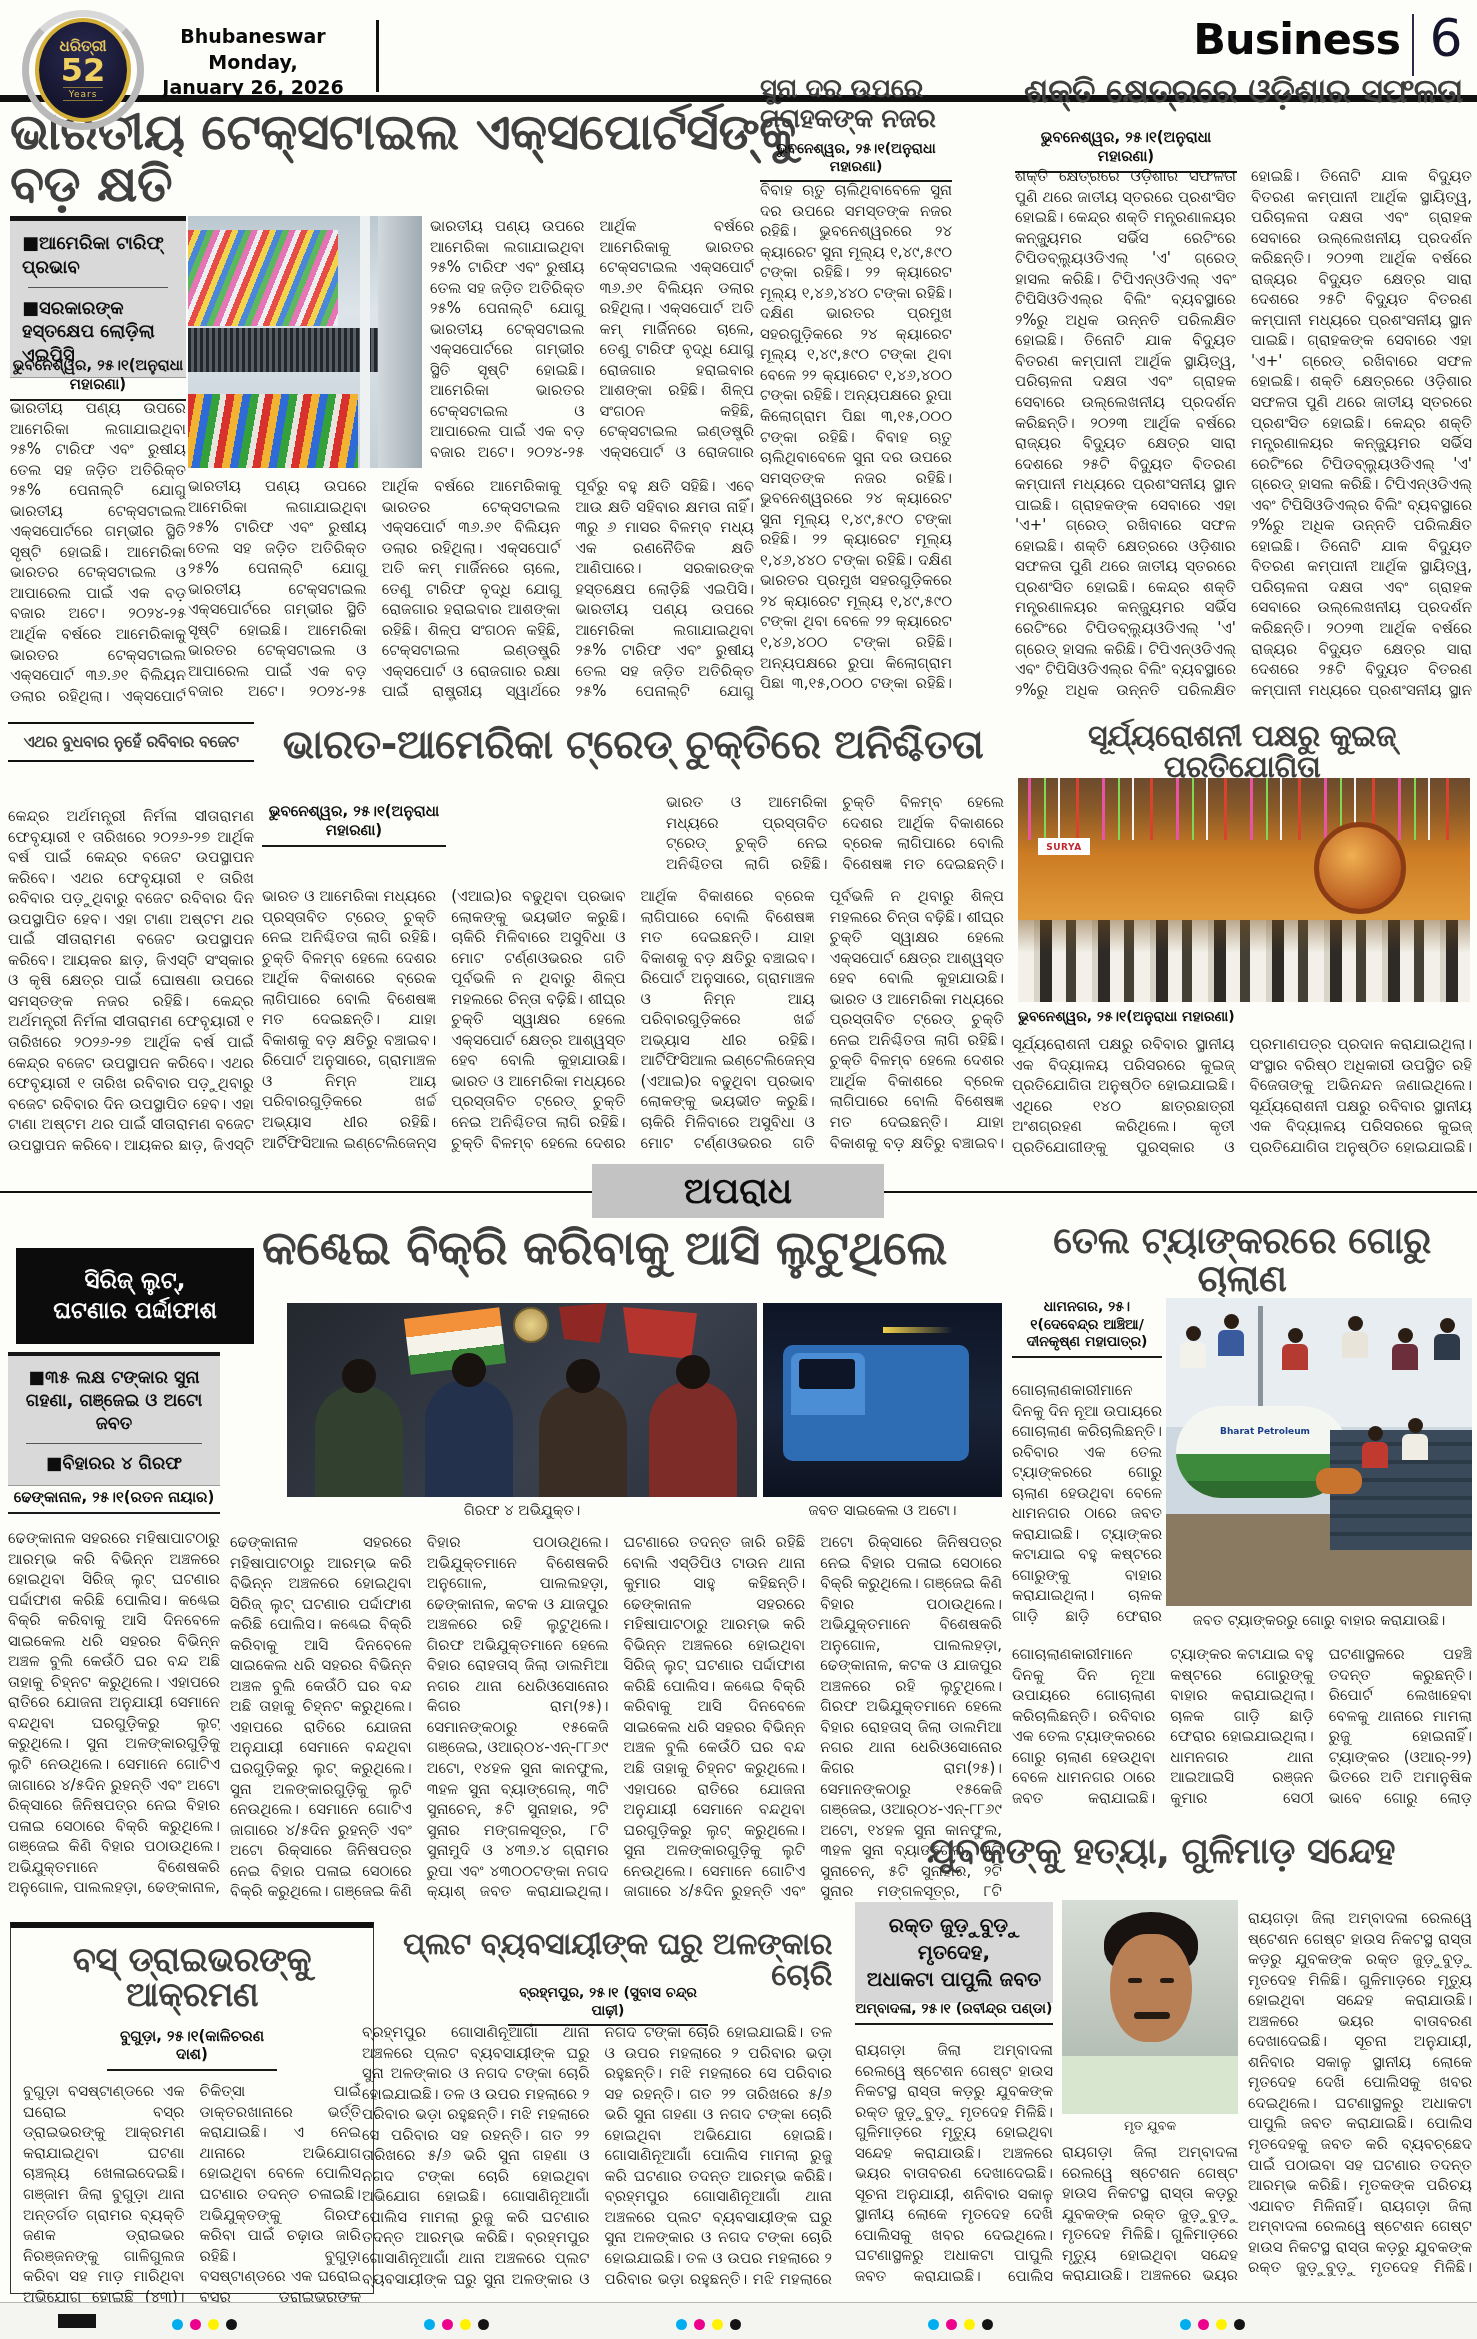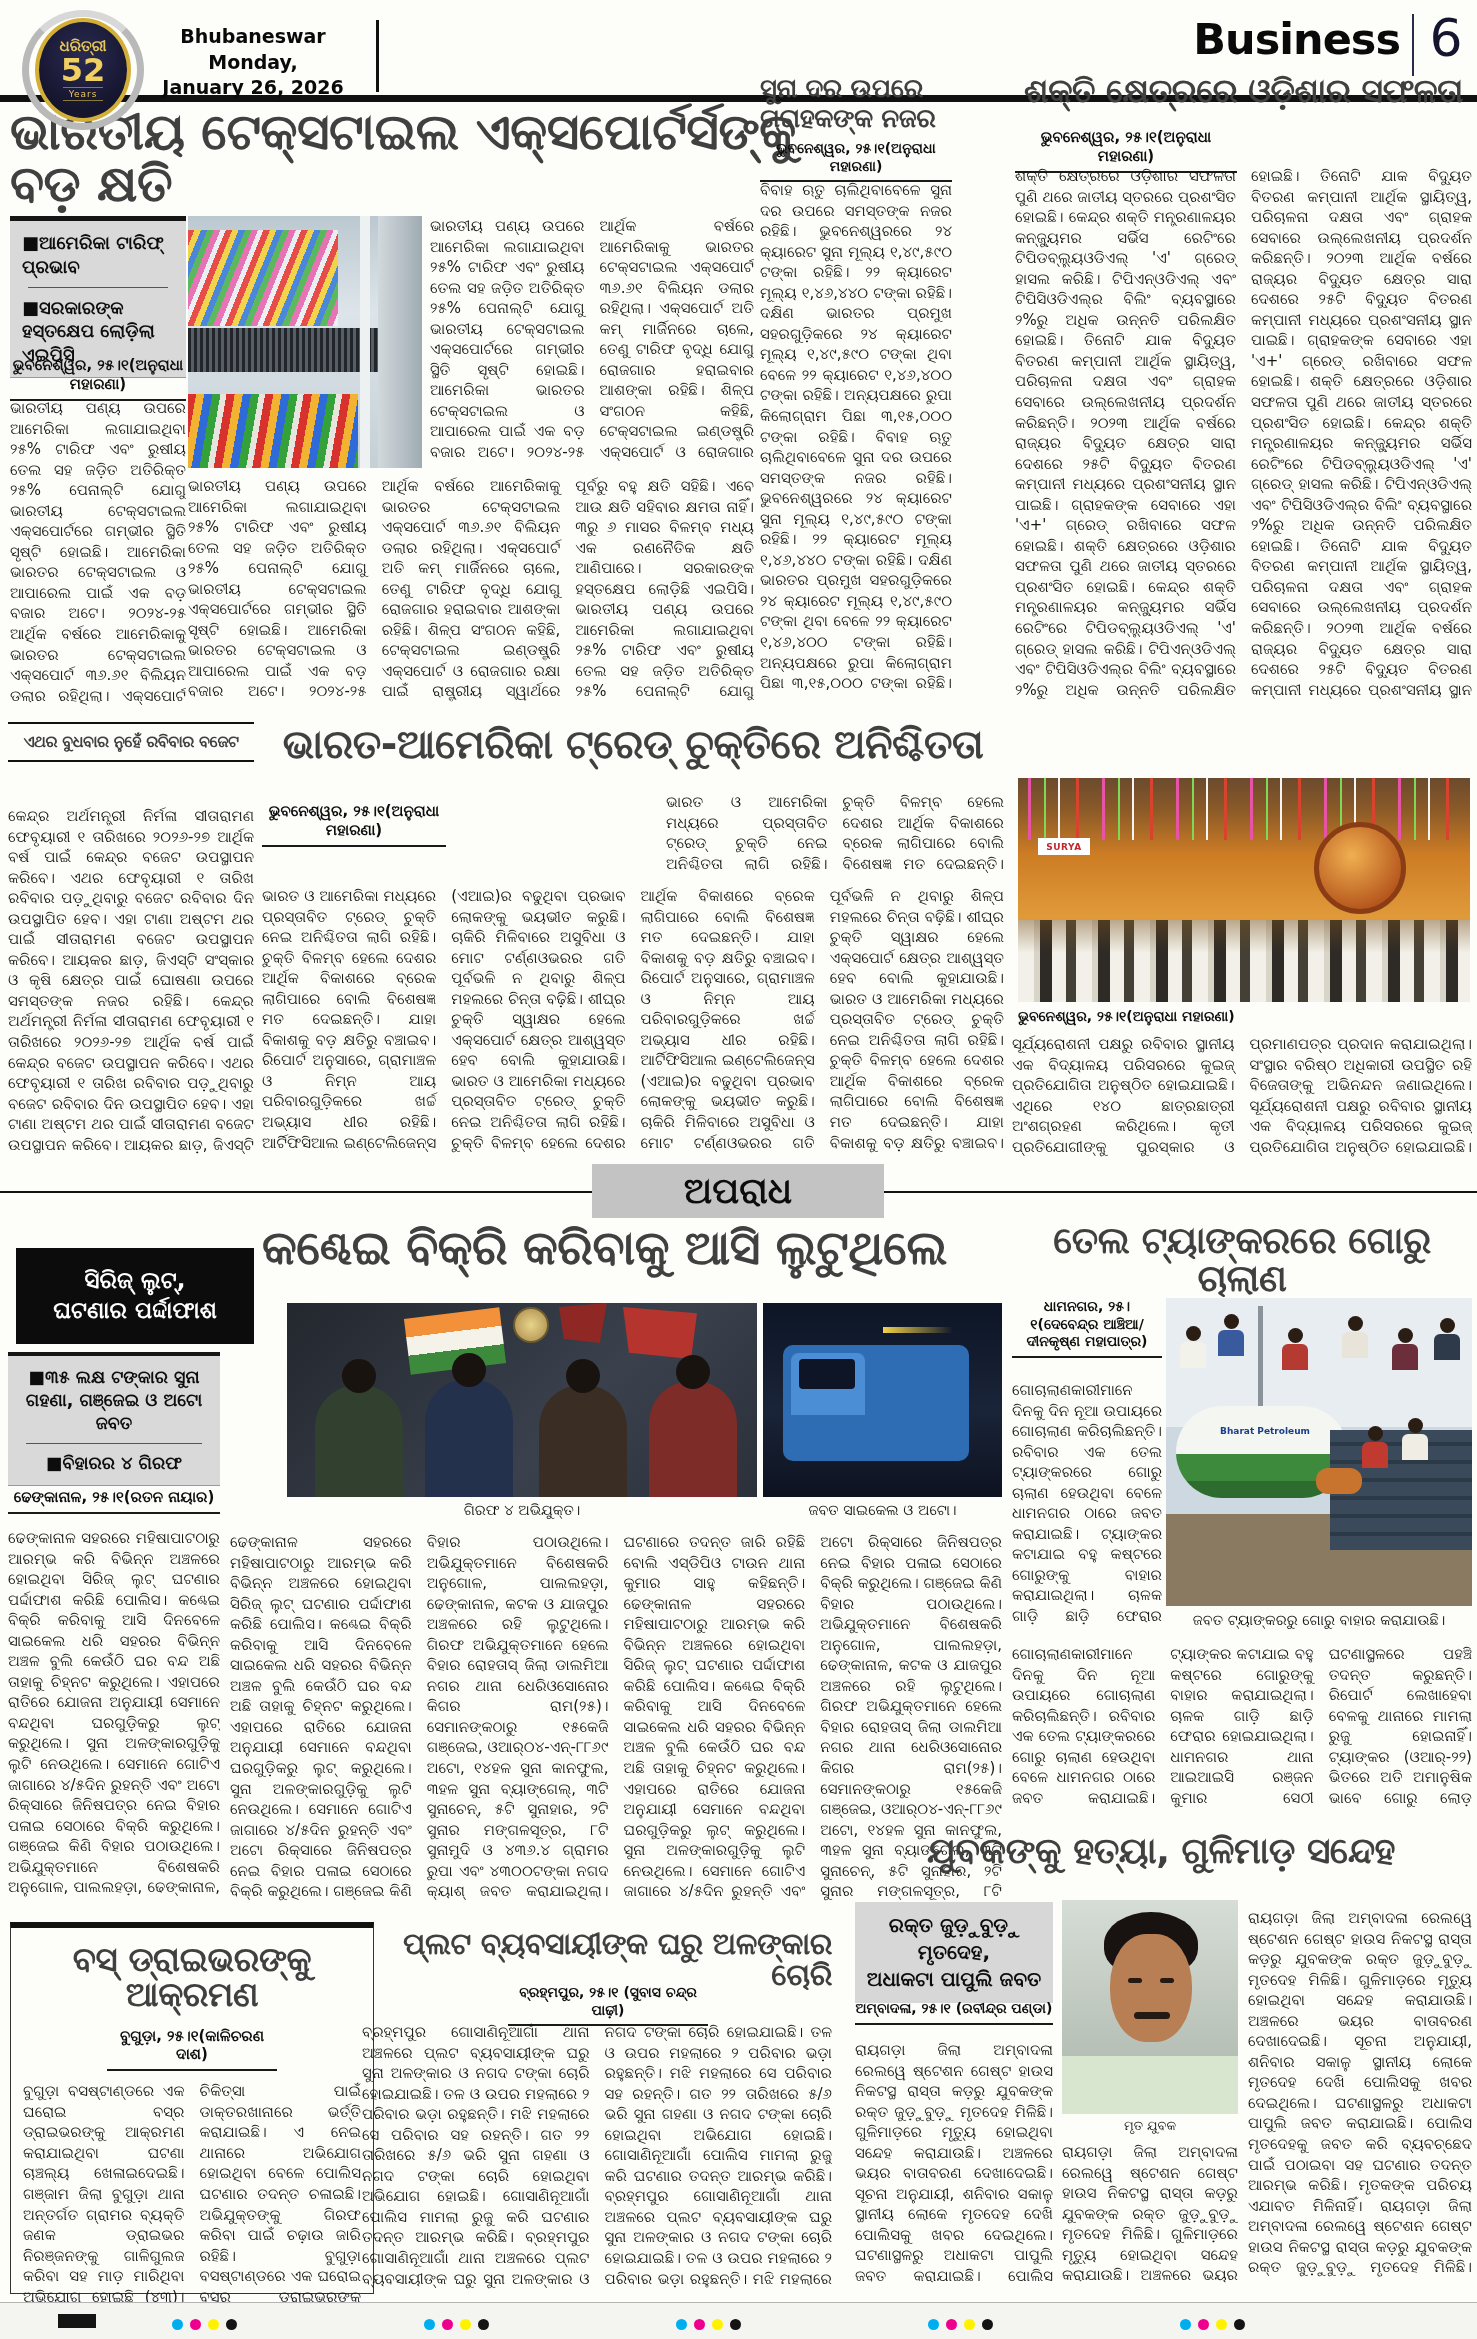--- a/index.html
+++ b/index.html
@@ -77,20 +77,21 @@
   <div class="abs bodytxt" style="left:1015px;top:166px;width:457px;height:548px;column-count:2">ଶକ୍ତି କ୍ଷେତ୍ରରେ ଓଡ଼ିଶାର ସଫଳତା ପୁଣି ଥରେ ଜାତୀୟ ସ୍ତରରେ ପ୍ରଶଂସିତ ହୋଇଛି। କେନ୍ଦ୍ର ଶକ୍ତି ମନ୍ତ୍ରଣାଳୟର କନ୍ଜ୍ୟୁମର ସର୍ଭିସ ରେଟିଂରେ ଟିପିଡବ୍ଲ୍ୟୁଓଡିଏଲ୍ 'ଏ' ଗ୍ରେଡ୍ ହାସଲ କରିଛି। ଟିପିଏନ୍ଓଡିଏଲ୍ ଏବଂ ଟିପିସିଓଡିଏଲ୍‌ର ବିଲିଂ ବ୍ୟବସ୍ଥାରେ ୨%ରୁ ଅଧିକ ଉନ୍ନତି ପରିଲକ୍ଷିତ ହୋଇଛି। ତିନୋଟି ଯାକ ବିଦ୍ୟୁତ ବିତରଣ କମ୍ପାନୀ ଆର୍ଥିକ ସ୍ଥାୟିତ୍ୱ, ପରିଚାଳନା ଦକ୍ଷତା ଏବଂ ଗ୍ରାହକ ସେବାରେ ଉଲ୍ଲେଖନୀୟ ପ୍ରଦର୍ଶନ କରିଛନ୍ତି। ୨୦୨୩ ଆର୍ଥିକ ବର୍ଷରେ ରାଜ୍ୟର ବିଦ୍ୟୁତ କ୍ଷେତ୍ର ସାରା ଦେଶରେ ୨୫ଟି ବିଦ୍ୟୁତ ବିତରଣ କମ୍ପାନୀ ମଧ୍ୟରେ ପ୍ରଶଂସନୀୟ ସ୍ଥାନ ପାଇଛି। ଗ୍ରାହକଙ୍କ ସେବାରେ ଏହା 'ଏ+' ଗ୍ରେଡ୍ ରଖିବାରେ ସଫଳ ହୋଇଛି। ଶକ୍ତି କ୍ଷେତ୍ରରେ ଓଡ଼ିଶାର ସଫଳତା ପୁଣି ଥରେ ଜାତୀୟ ସ୍ତରରେ ପ୍ରଶଂସିତ ହୋଇଛି। କେନ୍ଦ୍ର ଶକ୍ତି ମନ୍ତ୍ରଣାଳୟର କନ୍ଜ୍ୟୁମର ସର୍ଭିସ ରେଟିଂରେ ଟିପିଡବ୍ଲ୍ୟୁଓଡିଏଲ୍ 'ଏ' ଗ୍ରେଡ୍ ହାସଲ କରିଛି। ଟିପିଏନ୍ଓଡିଏଲ୍ ଏବଂ ଟିପିସିଓଡିଏଲ୍‌ର ବିଲିଂ ବ୍ୟବସ୍ଥାରେ ୨%ରୁ ଅଧିକ ଉନ୍ନତି ପରିଲକ୍ଷିତ ହୋଇଛି। ତିନୋଟି ଯାକ ବିଦ୍ୟୁତ ବିତରଣ କମ୍ପାନୀ ଆର୍ଥିକ ସ୍ଥାୟିତ୍ୱ, ପରିଚାଳନା ଦକ୍ଷତା ଏବଂ ଗ୍ରାହକ ସେବାରେ ଉଲ୍ଲେଖନୀୟ ପ୍ରଦର୍ଶନ କରିଛନ୍ତି। ୨୦୨୩ ଆର୍ଥିକ ବର୍ଷରେ ରାଜ୍ୟର ବିଦ୍ୟୁତ କ୍ଷେତ୍ର ସାରା ଦେଶରେ ୨୫ଟି ବିଦ୍ୟୁତ ବିତରଣ କମ୍ପାନୀ ମଧ୍ୟରେ ପ୍ରଶଂସନୀୟ ସ୍ଥାନ ପାଇଛି। ଗ୍ରାହକଙ୍କ ସେବାରେ ଏହା 'ଏ+' ଗ୍ରେଡ୍ ରଖିବାରେ ସଫଳ ହୋଇଛି। ଶକ୍ତି କ୍ଷେତ୍ରରେ ଓଡ଼ିଶାର ସଫଳତା ପୁଣି ଥରେ ଜାତୀୟ ସ୍ତରରେ ପ୍ରଶଂସିତ ହୋଇଛି। କେନ୍ଦ୍ର ଶକ୍ତି ମନ୍ତ୍ରଣାଳୟର କନ୍ଜ୍ୟୁମର ସର୍ଭିସ ରେଟିଂରେ ଟିପିଡବ୍ଲ୍ୟୁଓଡିଏଲ୍ 'ଏ' ଗ୍ରେଡ୍ ହାସଲ କରିଛି। ଟିପିଏନ୍ଓଡିଏଲ୍ ଏବଂ ଟିପିସିଓଡିଏଲ୍‌ର ବିଲିଂ ବ୍ୟବସ୍ଥାରେ ୨%ରୁ ଅଧିକ ଉନ୍ନତି ପରିଲକ୍ଷିତ ହୋଇଛି। ତିନୋଟି ଯାକ ବିଦ୍ୟୁତ ବିତରଣ କମ୍ପାନୀ ଆର୍ଥିକ ସ୍ଥାୟିତ୍ୱ, ପରିଚାଳନା ଦକ୍ଷତା ଏବଂ ଗ୍ରାହକ ସେବାରେ ଉଲ୍ଲେଖନୀୟ ପ୍ରଦର୍ଶନ କରିଛନ୍ତି। ୨୦୨୩ ଆର୍ଥିକ ବର୍ଷରେ ରାଜ୍ୟର ବିଦ୍ୟୁତ କ୍ଷେତ୍ର ସାରା ଦେଶରେ ୨୫ଟି ବିଦ୍ୟୁତ ବିତରଣ କମ୍ପାନୀ ମଧ୍ୟରେ ପ୍ରଶଂସନୀୟ ସ୍ଥାନ ପାଇଛି। ଗ୍ରାହକଙ୍କ ସେବାରେ ଏହା 'ଏ+' ଗ୍ରେଡ୍ ରଖିବାରେ ସଫଳ ହୋଇଛି। ଶକ୍ତି କ୍ଷେତ୍ରରେ ଓଡ଼ିଶାର ସଫଳତା ପୁଣି ଥରେ ଜାତୀୟ ସ୍ତରରେ ପ୍ରଶଂସିତ ହୋଇଛି। କେନ୍ଦ୍ର ଶକ୍ତି ମନ୍ତ୍ରଣାଳୟର କନ୍ଜ୍ୟୁମର ସର୍ଭିସ ରେଟିଂରେ ଟିପିଡବ୍ଲ୍ୟୁଓଡିଏଲ୍ 'ଏ' ଗ୍ରେଡ୍ ହାସଲ କରିଛି। ଟିପିଏନ୍ଓଡିଏଲ୍ ଏବଂ ଟିପିସିଓଡିଏଲ୍‌ର ବିଲିଂ ବ୍ୟବସ୍ଥାରେ ୨%ରୁ ଅଧିକ ଉନ୍ନତି ପରିଲକ୍ଷିତ ହୋଇଛି। ତିନୋଟି ଯାକ ବିଦ୍ୟୁତ ବିତରଣ କମ୍ପାନୀ ଆର୍ଥିକ ସ୍ଥାୟିତ୍ୱ, ପରିଚାଳନା ଦକ୍ଷତା ଏବଂ ଗ୍ରାହକ ସେବାରେ ଉଲ୍ଲେଖନୀୟ ପ୍ରଦର୍ଶନ କରିଛନ୍ତି। ୨୦୨୩ ଆର୍ଥିକ ବର୍ଷରେ ରାଜ୍ୟର ବିଦ୍ୟୁତ କ୍ଷେତ୍ର ସାରା ଦେଶରେ ୨୫ଟି ବିଦ୍ୟୁତ ବିତରଣ କମ୍ପାନୀ ମଧ୍ୟରେ ପ୍ରଶଂସନୀୟ ସ୍ଥାନ ପାଇଛି। ଗ୍ରାହକଙ୍କ ସେବାରେ ଏହା 'ଏ+' ଗ୍ରେଡ୍ ରଖିବାରେ ସଫଳ ହୋଇଛି।</div>
 
   <div class="abs hl" style="left:8px;top:722px;width:246px;font-size:16px;text-align:center;border-top:2.5px solid #111;border-bottom:2.5px solid #111;padding:8px 2px;line-height:1.25">ଏଥର ବୁଧବାର ନୁହେଁ ରବିବାର ବଜେଟ</div>
   <div class="abs bodytxt" style="left:8px;top:806px;width:246px;height:354px;column-count:1">କେନ୍ଦ୍ର ଅର୍ଥମନ୍ତ୍ରୀ ନିର୍ମଳା ସୀତାରାମଣ ଫେବୃୟାରୀ ୧ ତାରିଖରେ ୨୦୨୬-୨୭ ଆର୍ଥିକ ବର୍ଷ ପାଇଁ କେନ୍ଦ୍ର ବଜେଟ ଉପସ୍ଥାପନ କରିବେ। ଏଥର ଫେବୃୟାରୀ ୧ ତାରିଖ ରବିବାର ପଡ଼ୁଥିବାରୁ ବଜେଟ ରବିବାର ଦିନ ଉପସ୍ଥାପିତ ହେବ। ଏହା ଟାଣା ଅଷ୍ଟମ ଥର ପାଇଁ ସୀତାରାମଣ ବଜେଟ ଉପସ୍ଥାପନ କରିବେ। ଆୟକର ଛାଡ଼, ଜିଏସ୍‌ଟି ସଂସ୍କାର ଓ କୃଷି କ୍ଷେତ୍ର ପାଇଁ ଘୋଷଣା ଉପରେ ସମସ୍ତଙ୍କ ନଜର ରହିଛି। କେନ୍ଦ୍ର ଅର୍ଥମନ୍ତ୍ରୀ ନିର୍ମଳା ସୀତାରାମଣ ଫେବୃୟାରୀ ୧ ତାରିଖରେ ୨୦୨୬-୨୭ ଆର୍ଥିକ ବର୍ଷ ପାଇଁ କେନ୍ଦ୍ର ବଜେଟ ଉପସ୍ଥାପନ କରିବେ। ଏଥର ଫେବୃୟାରୀ ୧ ତାରିଖ ରବିବାର ପଡ଼ୁଥିବାରୁ ବଜେଟ ରବିବାର ଦିନ ଉପସ୍ଥାପିତ ହେବ। ଏହା ଟାଣା ଅଷ୍ଟମ ଥର ପାଇଁ ସୀତାରାମଣ ବଜେଟ ଉପସ୍ଥାପନ କରିବେ। ଆୟକର ଛାଡ଼, ଜିଏସ୍‌ଟି ସଂସ୍କାର ଓ କୃଷି କ୍ଷେତ୍ର ପାଇଁ ଘୋଷଣା ଉପରେ ସମସ୍ତଙ୍କ ନଜର ରହିଛି। କେନ୍ଦ୍ର ଅର୍ଥମନ୍ତ୍ରୀ ନିର୍ମଳା ସୀତାରାମଣ ଫେବୃୟାରୀ ୧ ତାରିଖରେ ୨୦୨୬-୨୭ ଆର୍ଥିକ ବର୍ଷ ପାଇଁ କେନ୍ଦ୍ର ବଜେଟ ଉପସ୍ଥାପନ କରିବେ। ଏଥର ଫେବୃୟାରୀ ୧ ତାରିଖ ରବିବାର ପଡ଼ୁଥିବାରୁ ବଜେଟ ରବିବାର ଦିନ ଉପସ୍ଥାପିତ ହେବ। ଏହା ଟାଣା ଅଷ୍ଟମ ଥର ପାଇଁ ସୀତାରାମଣ ବଜେଟ ଉପସ୍ଥାପନ କରିବେ। ଆୟକର ଛାଡ଼, ଜିଏସ୍‌ଟି ସଂସ୍କାର ଓ କୃଷି କ୍ଷେତ୍ର ପାଇଁ ଘୋଷଣା ଉପରେ ସମସ୍ତଙ୍କ ନଜର ରହିଛି।</div>
 
   <div class="abs hl" style="left:262px;top:724px;width:742px;font-size:40px;text-align:center">ଭାରତ-ଆମେରିକା ଟ୍ରେଡ୍ ଚୁକ୍ତିରେ ଅନିଶ୍ଚିତତା</div>
   <div class="abs byline" style="left:262px;top:802px;width:184px">ଭୁବନେଶ୍ୱର, ୨୫।୧(ଅନୁରାଧା ମହାରଣା)</div>
   <div class="abs bodytxt" style="left:666px;top:792px;width:338px;height:86px;column-count:2">ଭାରତ ଓ ଆମେରିକା ମଧ୍ୟରେ ପ୍ରସ୍ତାବିତ ଟ୍ରେଡ୍ ଚୁକ୍ତି ନେଇ ଅନିଶ୍ଚିତତା ଲାଗି ରହିଛି। ଚୁକ୍ତି ବିଳମ୍ବ ହେଲେ ଦେଶର ଆର୍ଥିକ ବିକାଶରେ ବ୍ରେକ ଲାଗିପାରେ ବୋଲି ବିଶେଷଜ୍ଞ ମତ ଦେଇଛନ୍ତି। ଯାହା ବିକାଶକୁ ବଡ଼ କ୍ଷତିରୁ ବଞ୍ଚାଇବ। ରିପୋର୍ଟ ଅନୁସାରେ, ଗ୍ରାମାଞ୍ଚଳ ଓ ନିମ୍ନ ଆୟ ପରିବାରଗୁଡ଼ିକରେ ଖର୍ଚ୍ଚ ଅଭ୍ୟାସ ଧୀର ରହିଛି। ଆର୍ଟିଫିସିଆଲ ଇଣ୍ଟେଲିଜେନ୍ସ (ଏଆଇ)ର ବଢୁଥିବା ପ୍ରଭାବ ଲୋକଙ୍କୁ ଭୟଭୀତ କରୁଛି। ଚାକିରି ମିଳିବାରେ ଅସୁବିଧା ଓ ମୋଟ ଟର୍ଣ୍ଣଓଭରର ଗତି ପୂର୍ବଭଳି ନ ଥିବାରୁ ଶିଳ୍ପ ମହଲରେ ଚିନ୍ତା ବଢ଼ିଛି। ଶୀଘ୍ର ଚୁକ୍ତି ସ୍ୱାକ୍ଷର ହେଲେ ଏକ୍ସପୋର୍ଟ କ୍ଷେତ୍ର ଆଶ୍ୱସ୍ତ ହେବ ବୋଲି କୁହାଯାଉଛି। ଭାରତ ଓ ଆମେରିକା ମଧ୍ୟରେ ପ୍ରସ୍ତାବିତ ଟ୍ରେଡ୍ ଚୁକ୍ତି ନେଇ ଅନିଶ୍ଚିତତା ଲାଗି ରହିଛି। ଚୁକ୍ତି ବିଳମ୍ବ ହେଲେ ଦେଶର ଆର୍ଥିକ ବିକାଶରେ ବ୍ରେକ ଲାଗିପାରେ ବୋଲି ବିଶେଷଜ୍ଞ ମତ ଦେଇଛନ୍ତି। ଯାହା ବିକାଶକୁ ବଡ଼ କ୍ଷତିରୁ ବଞ୍ଚାଇବ। ରିପୋର୍ଟ ଅନୁସାରେ, ଗ୍ରାମାଞ୍ଚଳ ଓ ନିମ୍ନ ଆୟ ପରିବାରଗୁଡ଼ିକରେ ଖର୍ଚ୍ଚ ଅଭ୍ୟାସ ଧୀର ରହିଛି। ଆର୍ଟିଫିସିଆଲ ଇଣ୍ଟେଲିଜେନ୍ସ (ଏଆଇ)ର ବଢୁଥିବା ପ୍ରଭାବ ଲୋକଙ୍କୁ ଭୟଭୀତ କରୁଛି। ଚାକିରି ମିଳିବାରେ ଅସୁବିଧା ଓ ମୋଟ ଟର୍ଣ୍ଣଓଭରର ଗତି ପୂର୍ବଭଳି ନ ଥିବାରୁ ଶିଳ୍ପ ମହଲରେ ଚିନ୍ତା ବଢ଼ିଛି। ଶୀଘ୍ର ଚୁକ୍ତି ସ୍ୱାକ୍ଷର ହେଲେ ଏକ୍ସପୋର୍ଟ କ୍ଷେତ୍ର ଆଶ୍ୱସ୍ତ ହେବ ବୋଲି କୁହାଯାଉଛି।</div>
   <div class="abs bodytxt" style="left:262px;top:886px;width:742px;height:274px;column-count:4">ଭାରତ ଓ ଆମେରିକା ମଧ୍ୟରେ ପ୍ରସ୍ତାବିତ ଟ୍ରେଡ୍ ଚୁକ୍ତି ନେଇ ଅନିଶ୍ଚିତତା ଲାଗି ରହିଛି। ଚୁକ୍ତି ବିଳମ୍ବ ହେଲେ ଦେଶର ଆର୍ଥିକ ବିକାଶରେ ବ୍ରେକ ଲାଗିପାରେ ବୋଲି ବିଶେଷଜ୍ଞ ମତ ଦେଇଛନ୍ତି। ଯାହା ବିକାଶକୁ ବଡ଼ କ୍ଷତିରୁ ବଞ୍ଚାଇବ। ରିପୋର୍ଟ ଅନୁସାରେ, ଗ୍ରାମାଞ୍ଚଳ ଓ ନିମ୍ନ ଆୟ ପରିବାରଗୁଡ଼ିକରେ ଖର୍ଚ୍ଚ ଅଭ୍ୟାସ ଧୀର ରହିଛି। ଆର୍ଟିଫିସିଆଲ ଇଣ୍ଟେଲିଜେନ୍ସ (ଏଆଇ)ର ବଢୁଥିବା ପ୍ରଭାବ ଲୋକଙ୍କୁ ଭୟଭୀତ କରୁଛି। ଚାକିରି ମିଳିବାରେ ଅସୁବିଧା ଓ ମୋଟ ଟର୍ଣ୍ଣଓଭରର ଗତି ପୂର୍ବଭଳି ନ ଥିବାରୁ ଶିଳ୍ପ ମହଲରେ ଚିନ୍ତା ବଢ଼ିଛି। ଶୀଘ୍ର ଚୁକ୍ତି ସ୍ୱାକ୍ଷର ହେଲେ ଏକ୍ସପୋର୍ଟ କ୍ଷେତ୍ର ଆଶ୍ୱସ୍ତ ହେବ ବୋଲି କୁହାଯାଉଛି। ଭାରତ ଓ ଆମେରିକା ମଧ୍ୟରେ ପ୍ରସ୍ତାବିତ ଟ୍ରେଡ୍ ଚୁକ୍ତି ନେଇ ଅନିଶ୍ଚିତତା ଲାଗି ରହିଛି। ଚୁକ୍ତି ବିଳମ୍ବ ହେଲେ ଦେଶର ଆର୍ଥିକ ବିକାଶରେ ବ୍ରେକ ଲାଗିପାରେ ବୋଲି ବିଶେଷଜ୍ଞ ମତ ଦେଇଛନ୍ତି। ଯାହା ବିକାଶକୁ ବଡ଼ କ୍ଷତିରୁ ବଞ୍ଚାଇବ। ରିପୋର୍ଟ ଅନୁସାରେ, ଗ୍ରାମାଞ୍ଚଳ ଓ ନିମ୍ନ ଆୟ ପରିବାରଗୁଡ଼ିକରେ ଖର୍ଚ୍ଚ ଅଭ୍ୟାସ ଧୀର ରହିଛି। ଆର୍ଟିଫିସିଆଲ ଇଣ୍ଟେଲିଜେନ୍ସ (ଏଆଇ)ର ବଢୁଥିବା ପ୍ରଭାବ ଲୋକଙ୍କୁ ଭୟଭୀତ କରୁଛି। ଚାକିରି ମିଳିବାରେ ଅସୁବିଧା ଓ ମୋଟ ଟର୍ଣ୍ଣଓଭରର ଗତି ପୂର୍ବଭଳି ନ ଥିବାରୁ ଶିଳ୍ପ ମହଲରେ ଚିନ୍ତା ବଢ଼ିଛି। ଶୀଘ୍ର ଚୁକ୍ତି ସ୍ୱାକ୍ଷର ହେଲେ ଏକ୍ସପୋର୍ଟ କ୍ଷେତ୍ର ଆଶ୍ୱସ୍ତ ହେବ ବୋଲି କୁହାଯାଉଛି। ଭାରତ ଓ ଆମେରିକା ମଧ୍ୟରେ ପ୍ରସ୍ତାବିତ ଟ୍ରେଡ୍ ଚୁକ୍ତି ନେଇ ଅନିଶ୍ଚିତତା ଲାଗି ରହିଛି। ଚୁକ୍ତି ବିଳମ୍ବ ହେଲେ ଦେଶର ଆର୍ଥିକ ବିକାଶରେ ବ୍ରେକ ଲାଗିପାରେ ବୋଲି ବିଶେଷଜ୍ଞ ମତ ଦେଇଛନ୍ତି। ଯାହା ବିକାଶକୁ ବଡ଼ କ୍ଷତିରୁ ବଞ୍ଚାଇବ। ରିପୋର୍ଟ ଅନୁସାରେ, ଗ୍ରାମାଞ୍ଚଳ ଓ ନିମ୍ନ ଆୟ ପରିବାରଗୁଡ଼ିକରେ ଖର୍ଚ୍ଚ ଅଭ୍ୟାସ ଧୀର ରହିଛି। ଆର୍ଟିଫିସିଆଲ ଇଣ୍ଟେଲିଜେନ୍ସ (ଏଆଇ)ର ବଢୁଥିବା ପ୍ରଭାବ ଲୋକଙ୍କୁ ଭୟଭୀତ କରୁଛି। ଚାକିରି ମିଳିବାରେ ଅସୁବିଧା ଓ ମୋଟ ଟର୍ଣ୍ଣଓଭରର ଗତି ପୂର୍ବଭଳି ନ ଥିବାରୁ ଶିଳ୍ପ ମହଲରେ ଚିନ୍ତା ବଢ଼ିଛି। ଶୀଘ୍ର ଚୁକ୍ତି ସ୍ୱାକ୍ଷର ହେଲେ ଏକ୍ସପୋର୍ଟ କ୍ଷେତ୍ର ଆଶ୍ୱସ୍ତ ହେବ ବୋଲି କୁହାଯାଉଛି। ଭାରତ ଓ ଆମେରିକା ମଧ୍ୟରେ ପ୍ରସ୍ତାବିତ ଟ୍ରେଡ୍ ଚୁକ୍ତି ନେଇ ଅନିଶ୍ଚିତତା ଲାଗି ରହିଛି। ଚୁକ୍ତି ବିଳମ୍ବ ହେଲେ ଦେଶର ଆର୍ଥିକ ବିକାଶରେ ବ୍ରେକ ଲାଗିପାରେ ବୋଲି ବିଶେଷଜ୍ଞ ମତ ଦେଇଛନ୍ତି। ଯାହା ବିକାଶକୁ ବଡ଼ କ୍ଷତିରୁ ବଞ୍ଚାଇବ। ରିପୋର୍ଟ ଅନୁସାରେ, ଗ୍ରାମାଞ୍ଚଳ ଓ ନିମ୍ନ ଆୟ ପରିବାରଗୁଡ଼ିକରେ ଖର୍ଚ୍ଚ ଅଭ୍ୟାସ ଧୀର ରହିଛି। ଆର୍ଟିଫିସିଆଲ ଇଣ୍ଟେଲିଜେନ୍ସ (ଏଆଇ)ର ବଢୁଥିବା ପ୍ରଭାବ ଲୋକଙ୍କୁ ଭୟଭୀତ କରୁଛି। ଚାକିରି ମିଳିବାରେ ଅସୁବିଧା ଓ ମୋଟ ଟର୍ଣ୍ଣଓଭରର ଗତି ପୂର୍ବଭଳି ନ ଥିବାରୁ ଶିଳ୍ପ ମହଲରେ ଚିନ୍ତା ବଢ଼ିଛି। ଶୀଘ୍ର ଚୁକ୍ତି ସ୍ୱାକ୍ଷର ହେଲେ ଏକ୍ସପୋର୍ଟ କ୍ଷେତ୍ର ଆଶ୍ୱସ୍ତ ହେବ ବୋଲି କୁହାଯାଉଛି।</div>
 
+  <div class="abs hl" style="left:1012px;top:720px;width:460px;font-size:30px;text-align:center">ସୂର୍ଯ୍ୟରୋଶନୀ ପକ୍ଷରୁ କୁଇଜ୍ ପ୍ରତିଯୋଗିତା</div>
   <div class="photo" style="left:1018px;top:778px;width:452px;height:224px">
     <div class="abs" style="inset:0;background:linear-gradient(180deg,#6b4a2e 0%,#8a5a28 14%,#cd7c24 34%,#e09a3a 62%,#b5823f 100%)"></div>
     <div class="abs" style="left:0;top:0;width:100%;height:62px;background:repeating-linear-gradient(90deg,transparent 0 10px,#e754a6 10px 13px,transparent 13px 26px,#7ed957 26px 28px,transparent 28px 40px,#f5f5f5 40px 42px,transparent 42px 58px,#d8432e 58px 61px,transparent 61px 74px)"></div>
     <div class="abs" style="right:64px;top:44px;width:92px;height:92px;border-radius:50%;background:radial-gradient(circle at 40% 35%,#f0b050,#b5561d 75%);border:5px solid #8a3c14"></div>
     <div class="abs" style="left:20px;top:60px;width:52px;height:17px;background:#fff;display:flex;align-items:center;justify-content:center">
       <span style="color:#c1272d;font-size:9px;font-weight:bold;letter-spacing:.5px">SURYA</span>
     </div>
     <div class="abs" style="left:0;bottom:0;width:100%;height:82px;background:repeating-linear-gradient(90deg,#f2f0e8 0 16px,#d8d4c8 16px 22px,#2e2a26 22px 34px,#f2f0e8 34px 48px,#454035 48px 58px)"></div>
     <div class="abs" style="left:0;bottom:0;width:100%;height:82px;background:linear-gradient(180deg,rgba(120,80,30,.45),rgba(60,40,20,0) 40%)"></div>
   </div>

